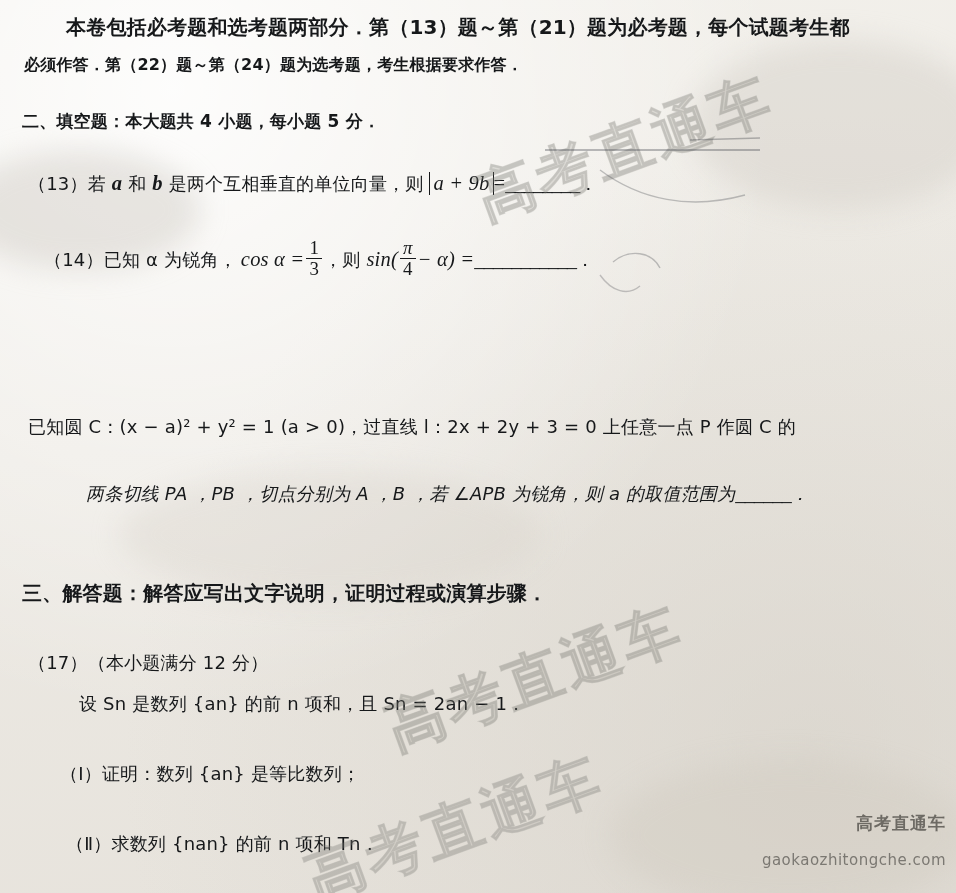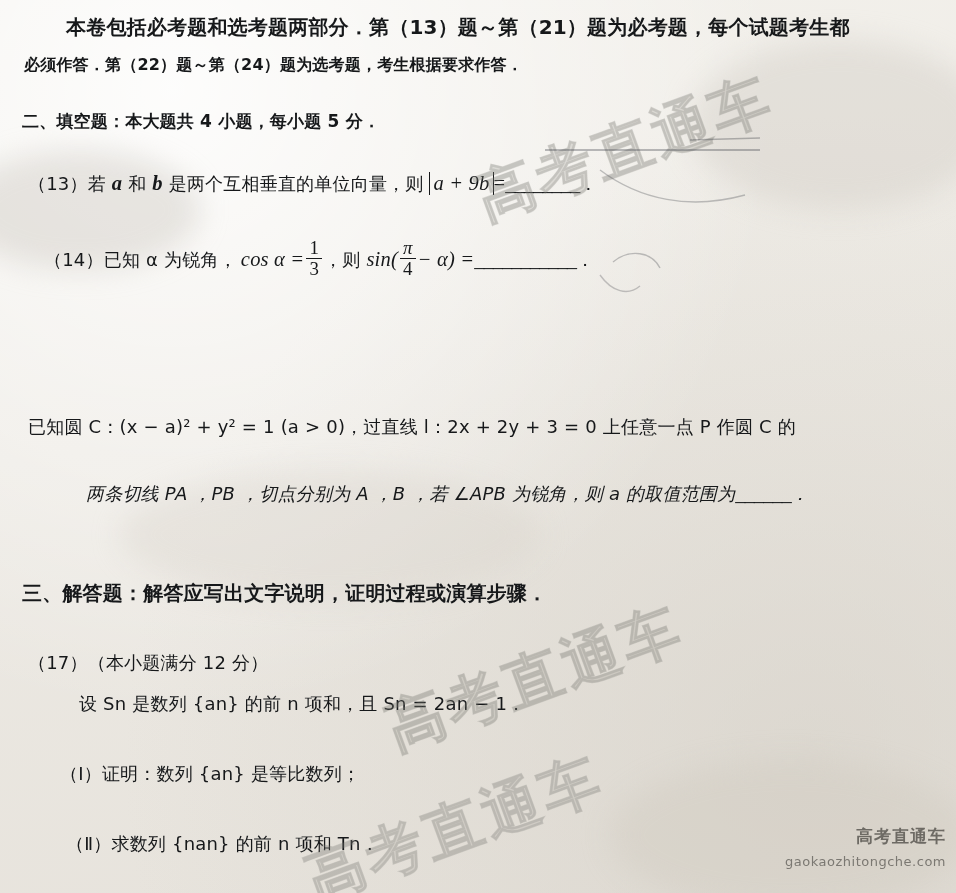--- a/index.html
+++ b/index.html
@@ -111,24 +111,24 @@
     font-family: "DejaVu Sans", "Liberation Sans", sans-serif;
     color: #6d6a64;
   }
   .corner-brand .cb-main {
     font-size: 17px;
     font-weight: 700;
     letter-spacing: 1px;
     display: block;
   }
   .corner-brand .cb-sub {
-    font-size: 13px;
+    font-size: 15px;
     letter-spacing: 0.5px;
     display: block;
-    margin-top: 6px;
+    margin-top: 16px;
     color: #7b7872;
   }
 </style>
 </head>
 <body>
 
 <div class="paper"></div>
 
 <div class="smudge" style="left:-40px; top:150px; width:240px; height:120px; background:rgba(196,190,180,0.35);"></div>
 <div class="smudge" style="left:690px; top:40px; width:300px; height:170px; background:rgba(208,203,194,0.40);"></div>

